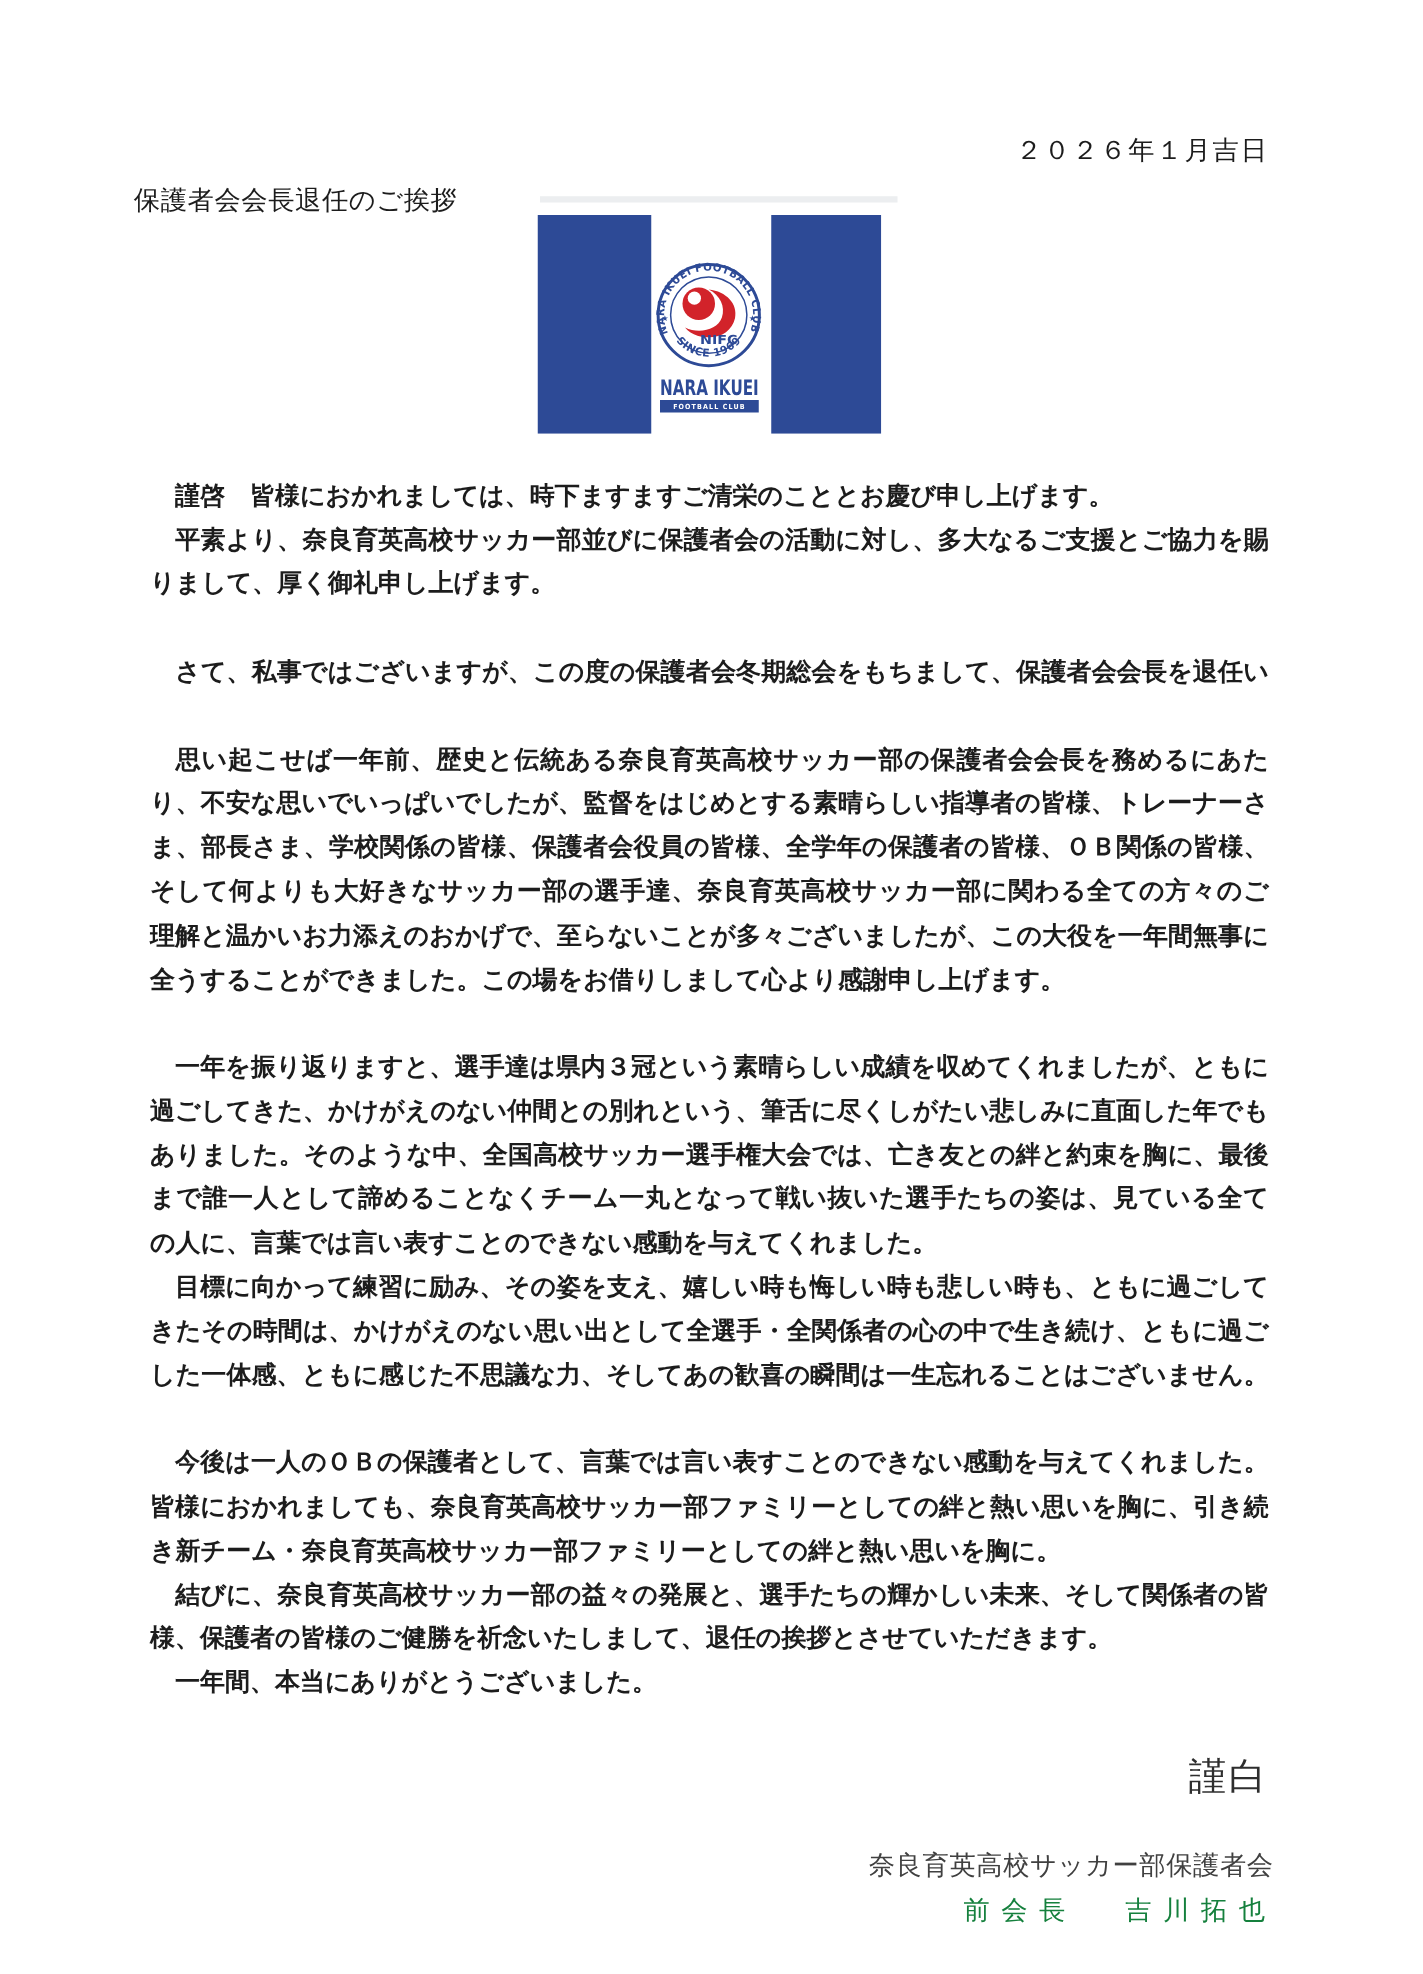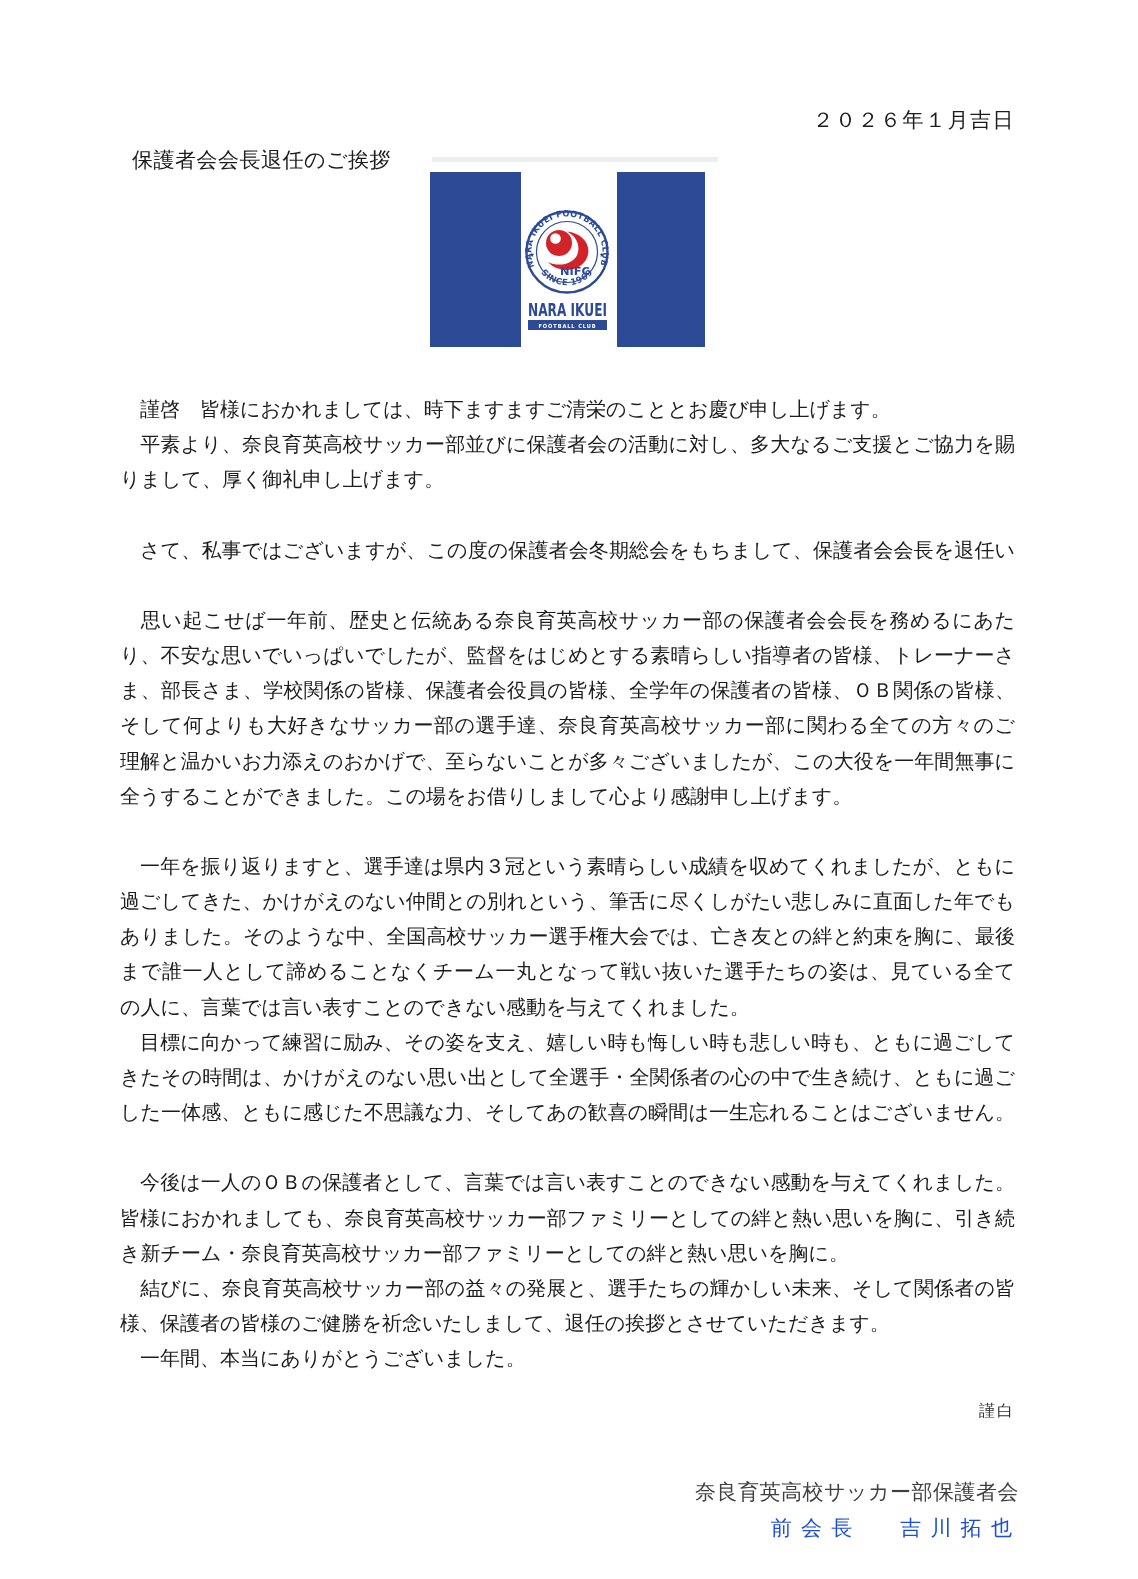--- a/index.html
+++ b/index.html
@@ -10,54 +10,54 @@
     background:#ffffff;
     font-family:"Liberation Serif","DejaVu Serif",serif;
     color:#1c1c1c;
     overflow:hidden;
   }
   .date{
     position:absolute; top:106px; right:123px;
     font-size:21px; letter-spacing:1.5px;
   }
   .title{
-    position:absolute; top:146px; left:132px;
+    position:absolute; top:146px; left:107px;
     font-size:21px; letter-spacing:0.5px;
   }
   .logo-strip{
     position:absolute; top:157px; left:432px;
     width:286px; height:5px; background:#eceef0;
   }
   .logo{
     position:absolute; top:172px; left:430px;
     width:275px; height:175px;
   }
   .body-block{
-    position:absolute; top:392px; left:120px; width:895px;
+    position:absolute; top:380px; left:120px; width:895px;font-weight:bold;
   }
   .bl{
     font-size:20px; line-height:35.2px; height:35.2px;
     white-space:nowrap;
   }
   .bl.fit{
     text-align:justify; text-align-last:justify;
     white-space:normal;
   }
   .bl.gap{ margin-top:35px; }
   .closing{
     position:absolute; top:1401px; right:123px;
-    font-size:16px; letter-spacing:2px; color:#2e2e2e;
+    font-size:30px; letter-spacing:2px; color:#2e2e2e;
   }
   .sig-org{
     position:absolute; top:1478px; right:119px;
     font-size:21px; color:#404040; letter-spacing:0.5px;
   }
   .sig-name{
     position:absolute; top:1514px; right:124px;
-    font-size:21px; color:#1d4ed8; letter-spacing:2px;
+    font-size:21px; color:#15803d; letter-spacing:2px;
   }
   
   .fb{ fill:#2d4a96; }
   .ring-stroke{ fill:#ffffff; stroke:#2d4a96; stroke-width:2.4; }
   .ring-inner{ fill:none; stroke:#2d4a96; stroke-width:1.2; }
   .ring-text{ fill:#2d4a96; font-family:"DejaVu Sans",sans-serif; font-weight:bold; font-size:8.6px; letter-spacing:0.4px; }
   .star{ fill:#2d4a96; font-family:"DejaVu Sans",sans-serif; font-size:6.5px; }
   .redmark{ fill:#d2232a; }
   .mono{ fill:#2d4a96; font-family:"DejaVu Sans",sans-serif; font-weight:bold; font-size:10px; }
   .wordmark{ fill:#2d4a96; font-family:"DejaVu Sans",sans-serif; font-weight:bold; font-size:17px; }

